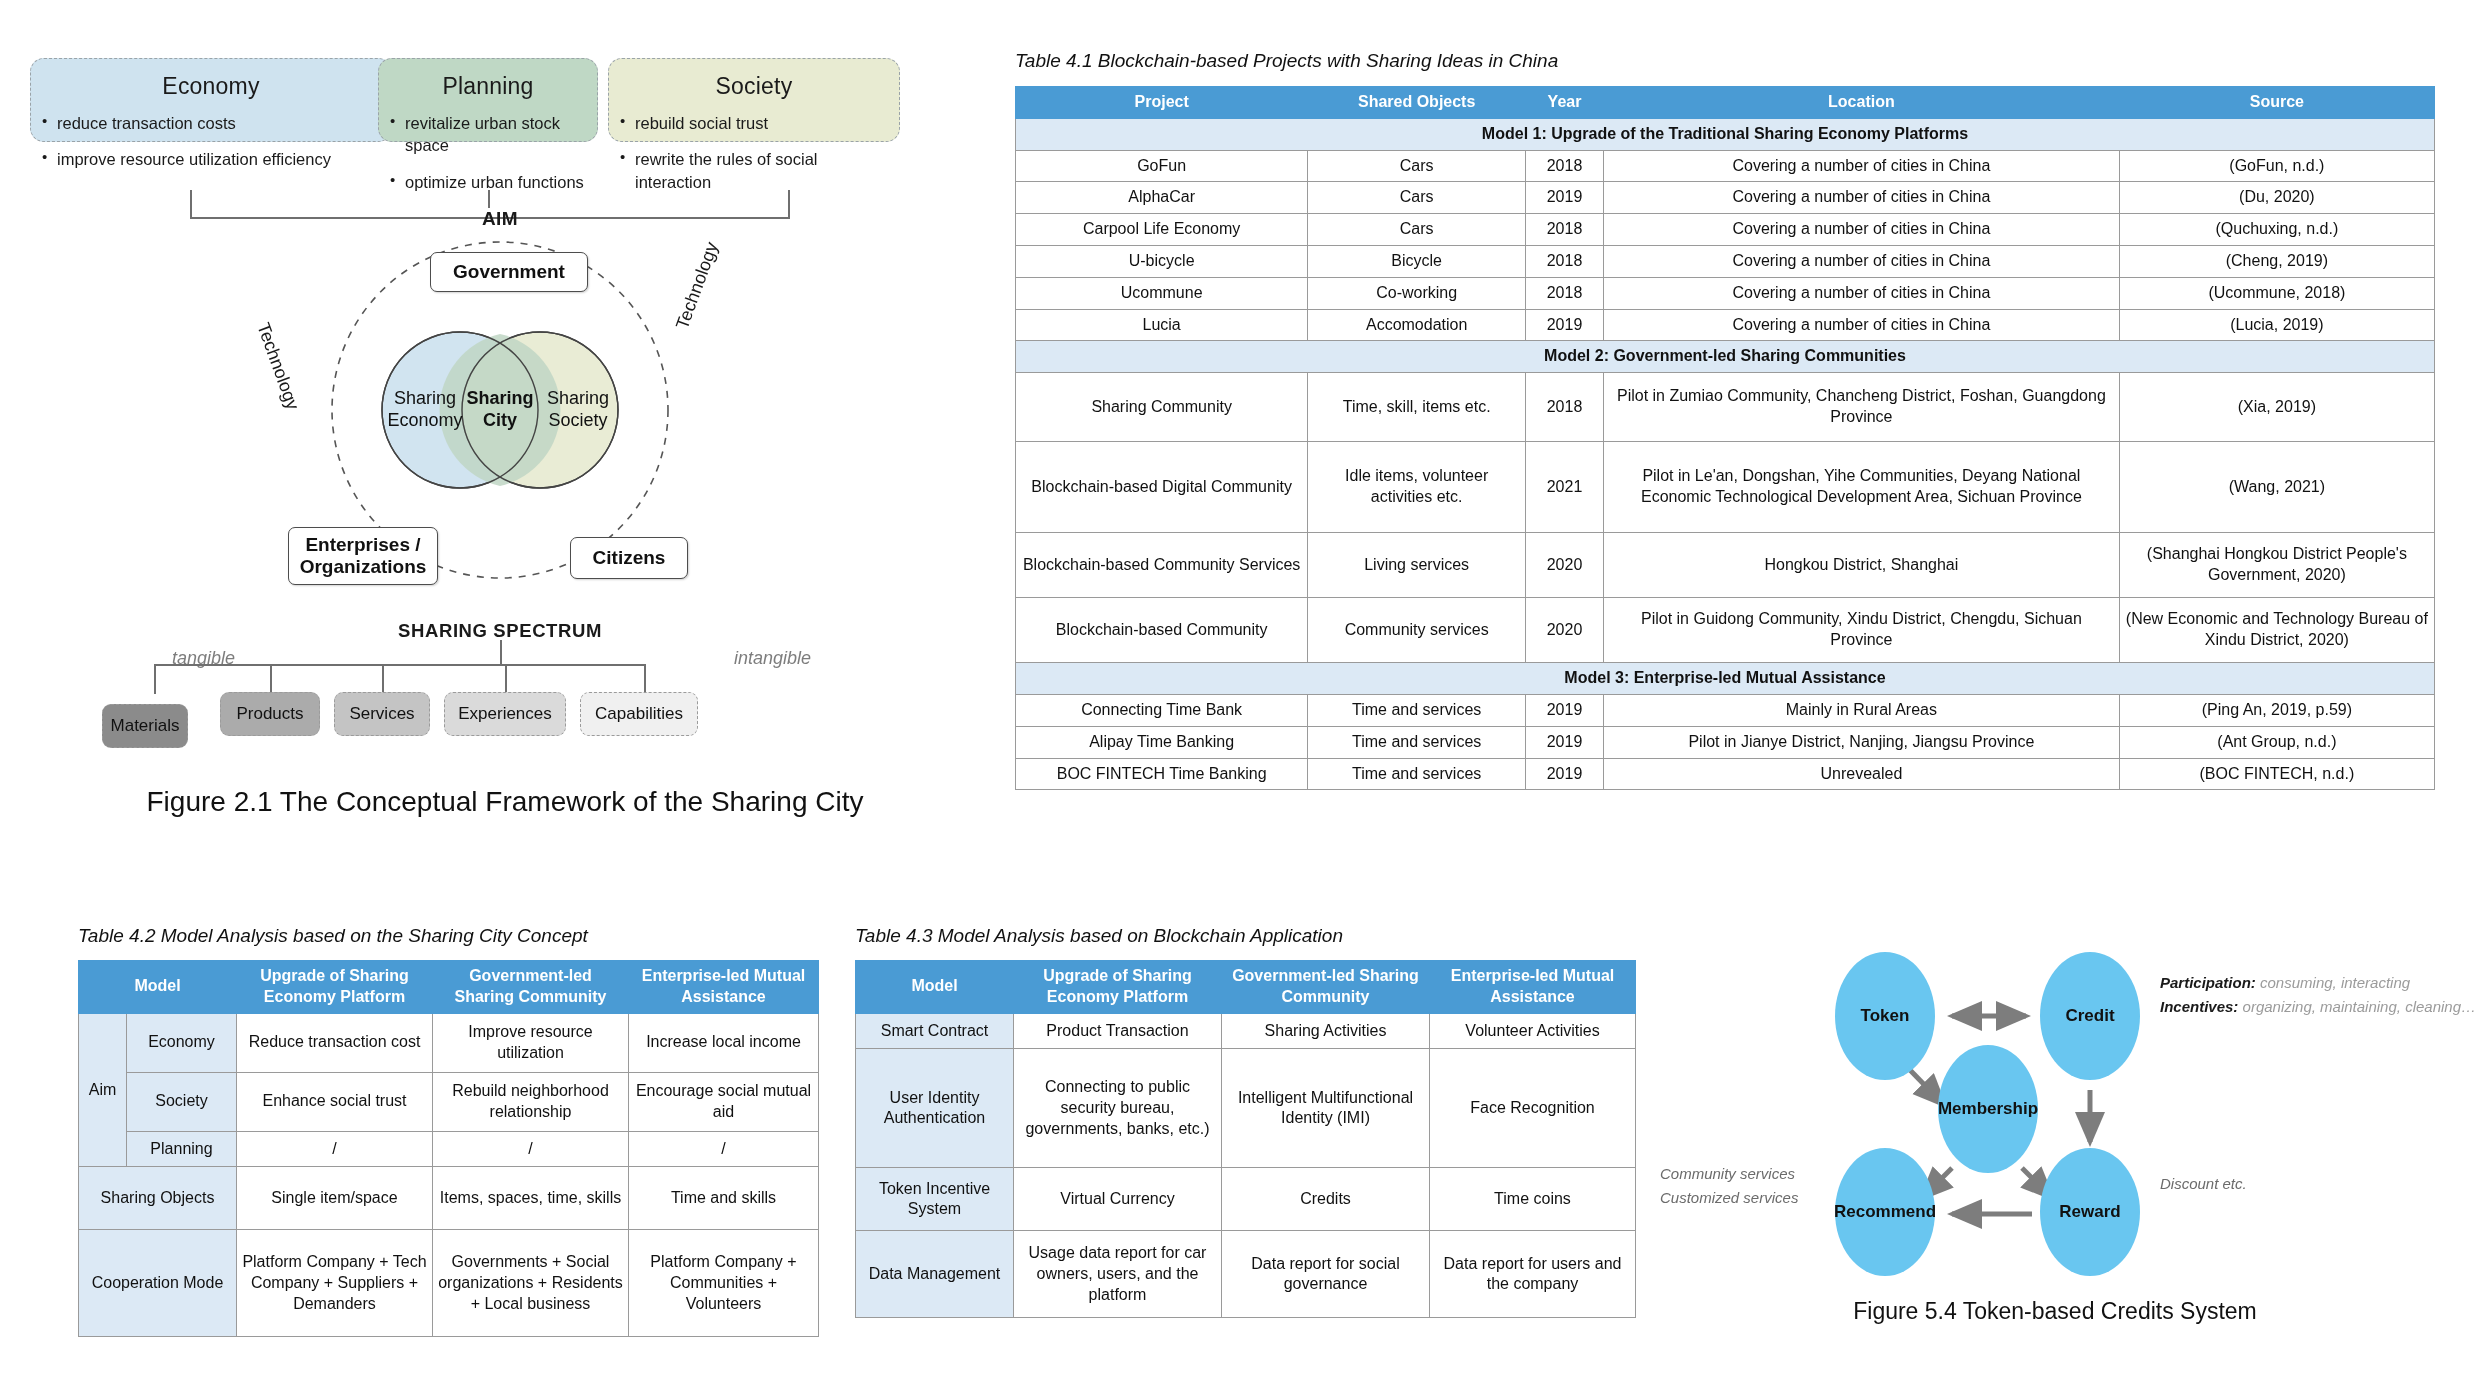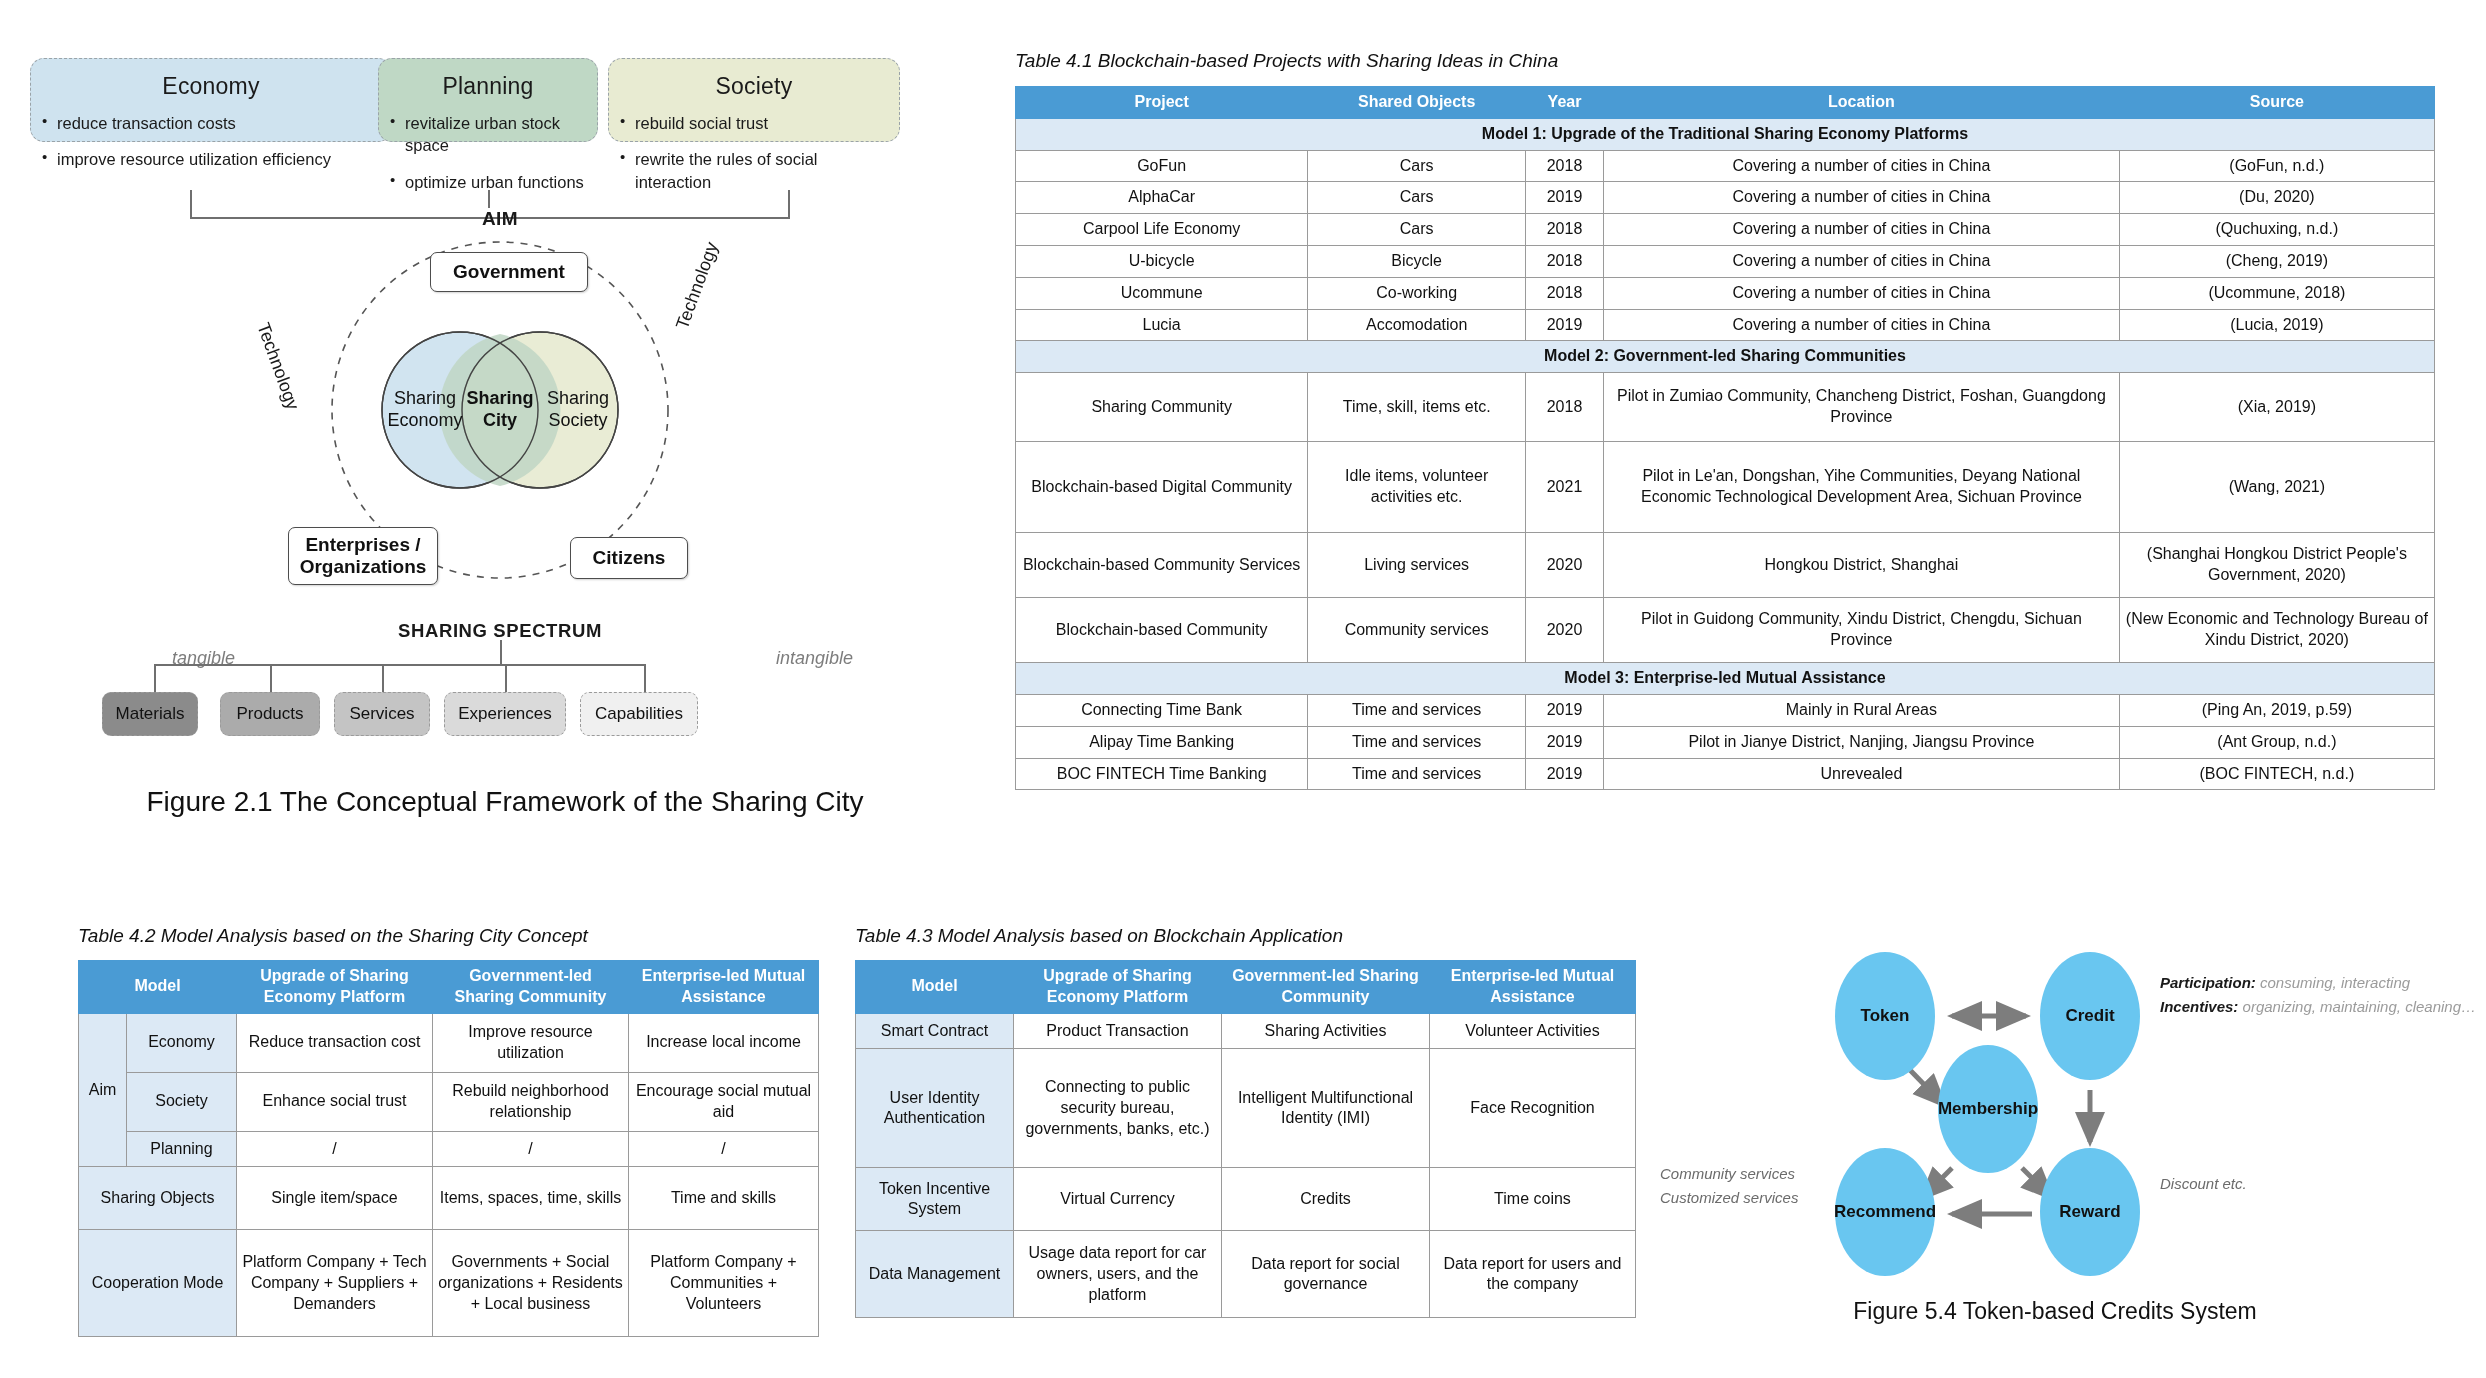--- a/index.html
+++ b/index.html
@@ -31,25 +31,25 @@
   #node-cit{left:570px;top:537px;width:118px;height:42px;}
 
   .tech-lbl{position:absolute;font-size:18px;color:#1a1a1a;white-space:nowrap;}
   #tech-left{left:272px;top:320px;transform:rotate(70deg);transform-origin:left top;}
   #tech-right{left:672px;top:325px;transform:rotate(-70deg);transform-origin:left top;}
 
   #spectrum-title{position:absolute;left:0;top:620px;width:1000px;text-align:center;
                   font-size:18.5px;font-weight:bold;letter-spacing:.6px;}
   .spec-edge{position:absolute;font-size:18px;font-style:italic;color:#7d7d7d;}
   #tangible{left:172px;top:648px;}
-  #intangible{left:776px;top:648px;}
+  #intangible{left:734px;top:648px;}
 
   .specbox{position:absolute;top:692px;height:44px;border-radius:9px;border:1.4px dashed #9b9b9b;
            display:flex;align-items:center;justify-content:center;font-size:17px;color:#111;box-sizing:border-box;}
-  #sp0{left:102px;width:96px;background:#8b8b8b;color:#111;}
+  #sp0{left:102px;width:86px;background:#8b8b8b;color:#111;margin-top:12px;}
   #sp1{left:220px;width:100px;background:#ababab;}
   #sp2{left:334px;width:96px;background:#c4c4c4;}
   #sp3{left:444px;width:122px;background:#dadada;}
   #sp4{left:580px;width:118px;background:#f0f0f0;}
 
   #fig21-cap{position:absolute;left:0;top:786px;width:1010px;text-align:center;font-size:28px;color:#111;}
 
   
   table{border-collapse:collapse;font-size:16px;color:#111;table-layout:fixed;}
   table td,table th{border:1px solid #9a9a9a;padding:5px 6px;text-align:center;vertical-align:middle;line-height:1.3;}

